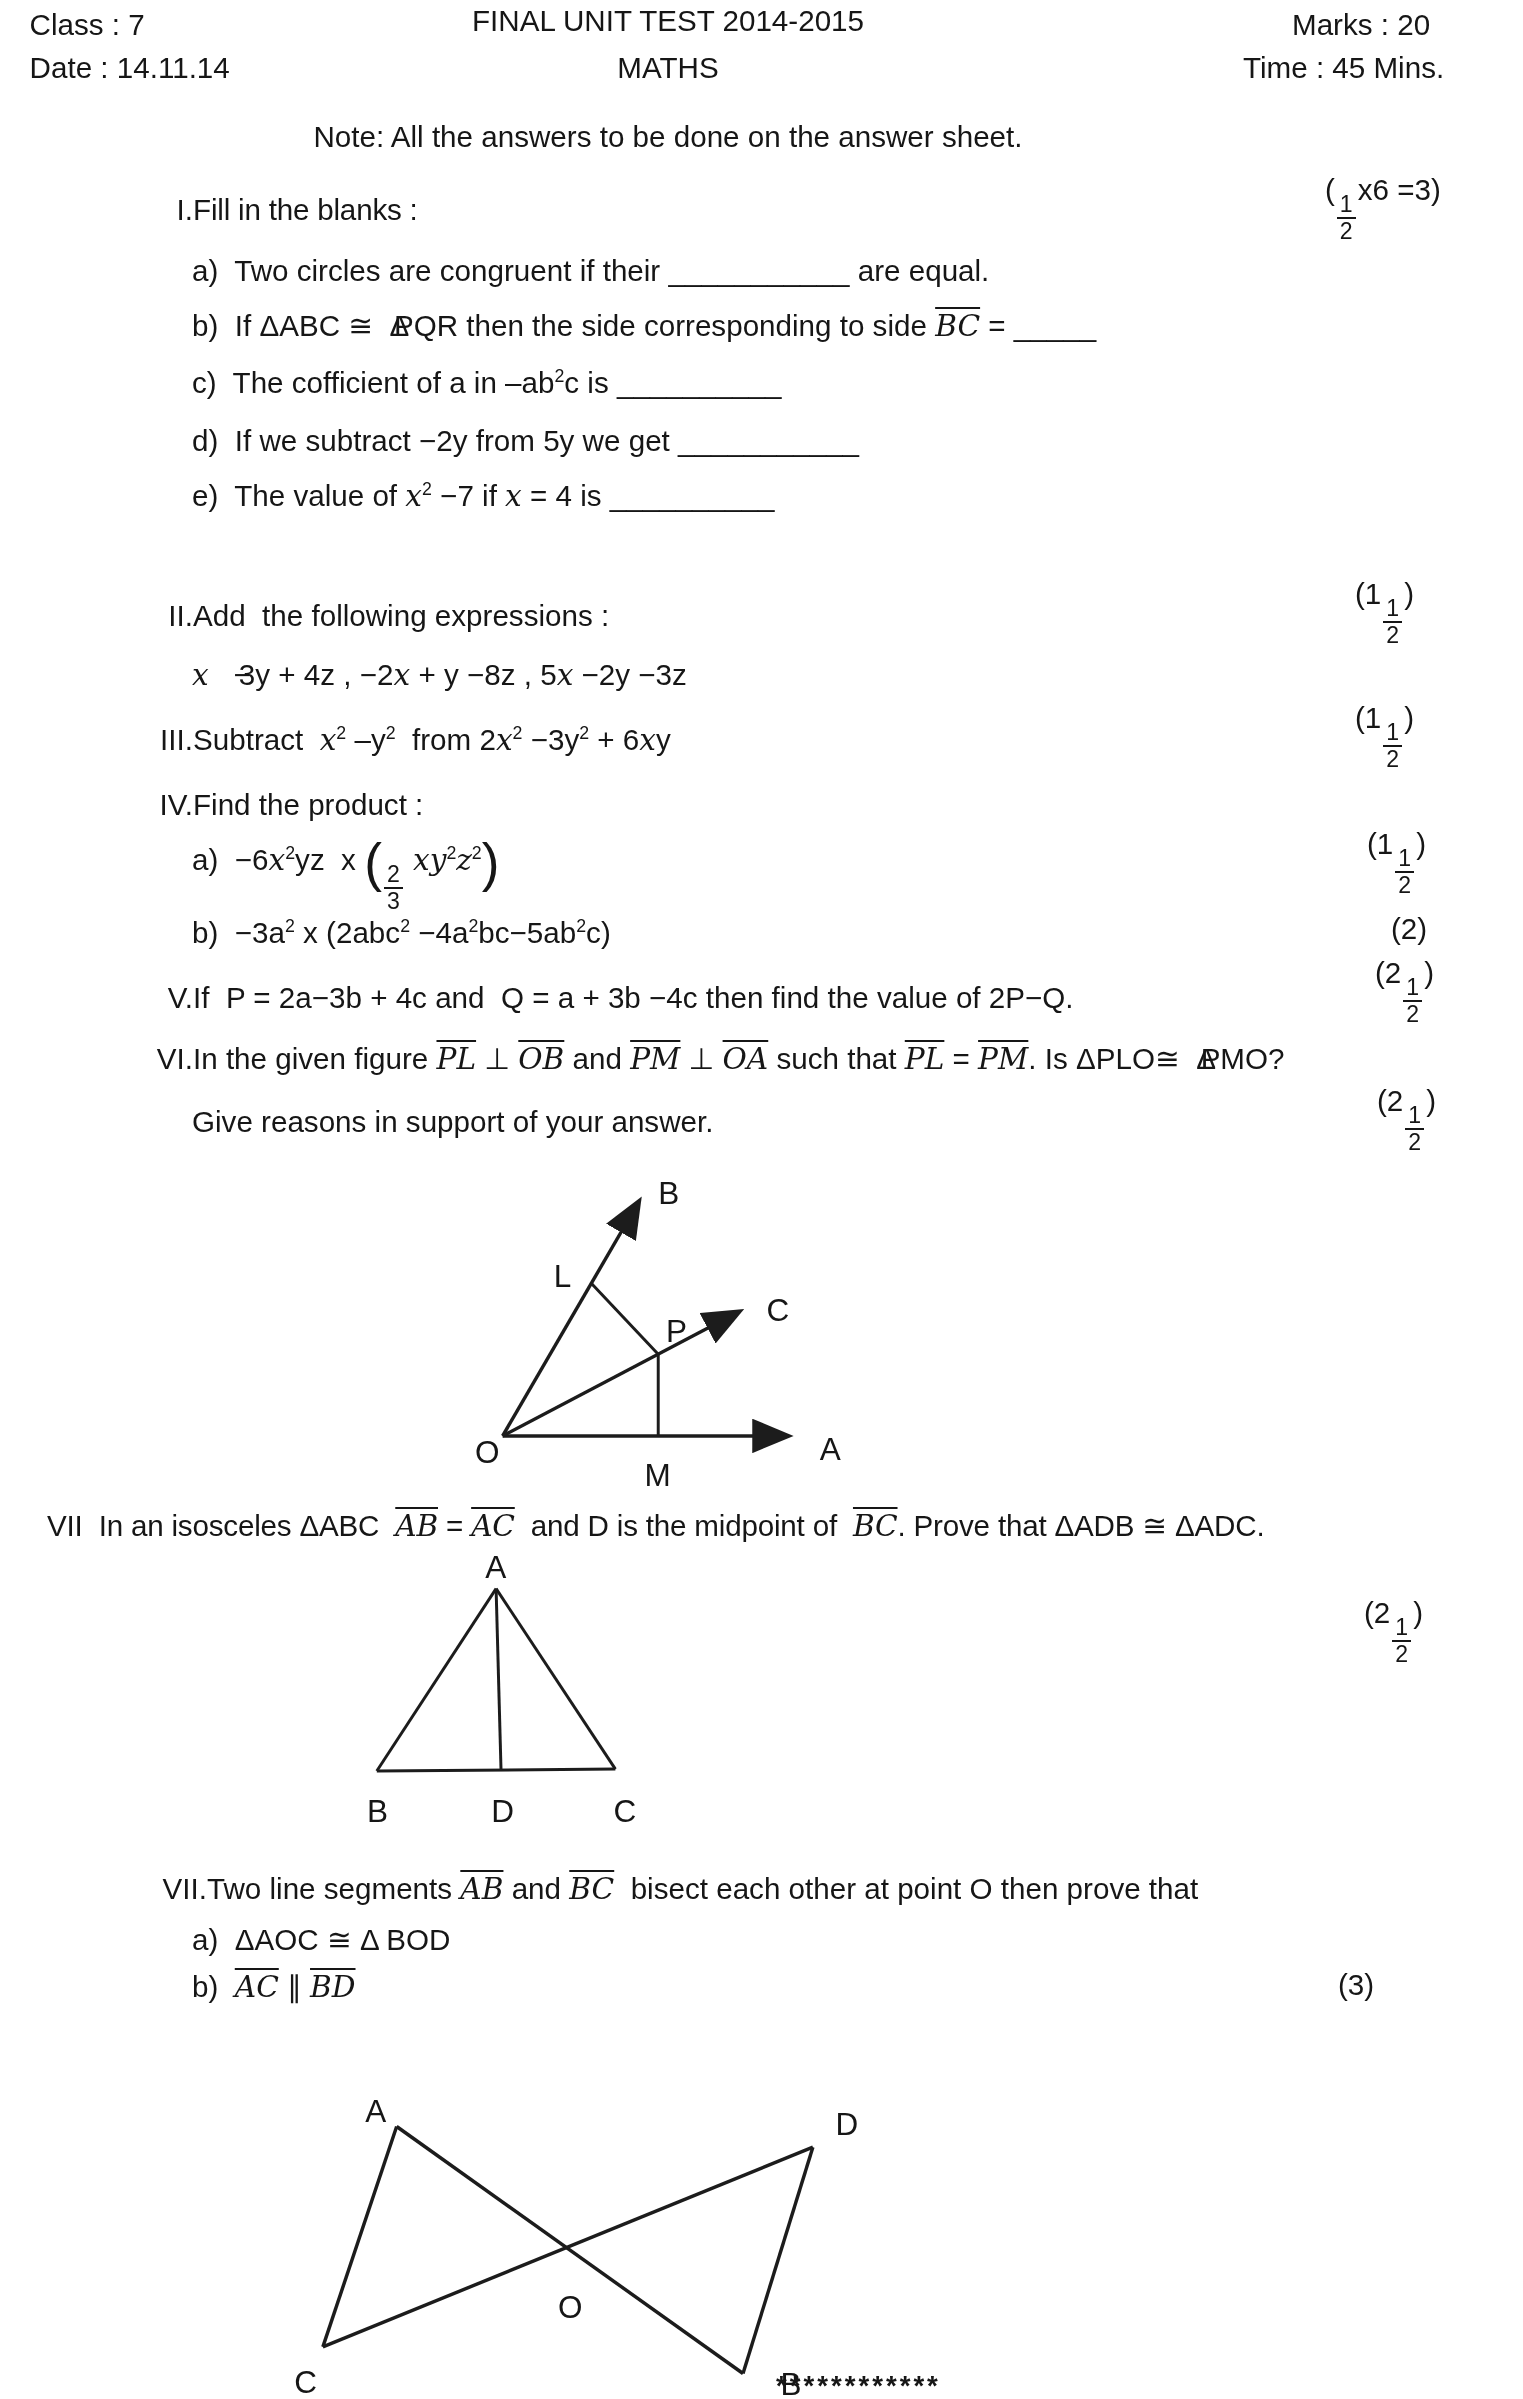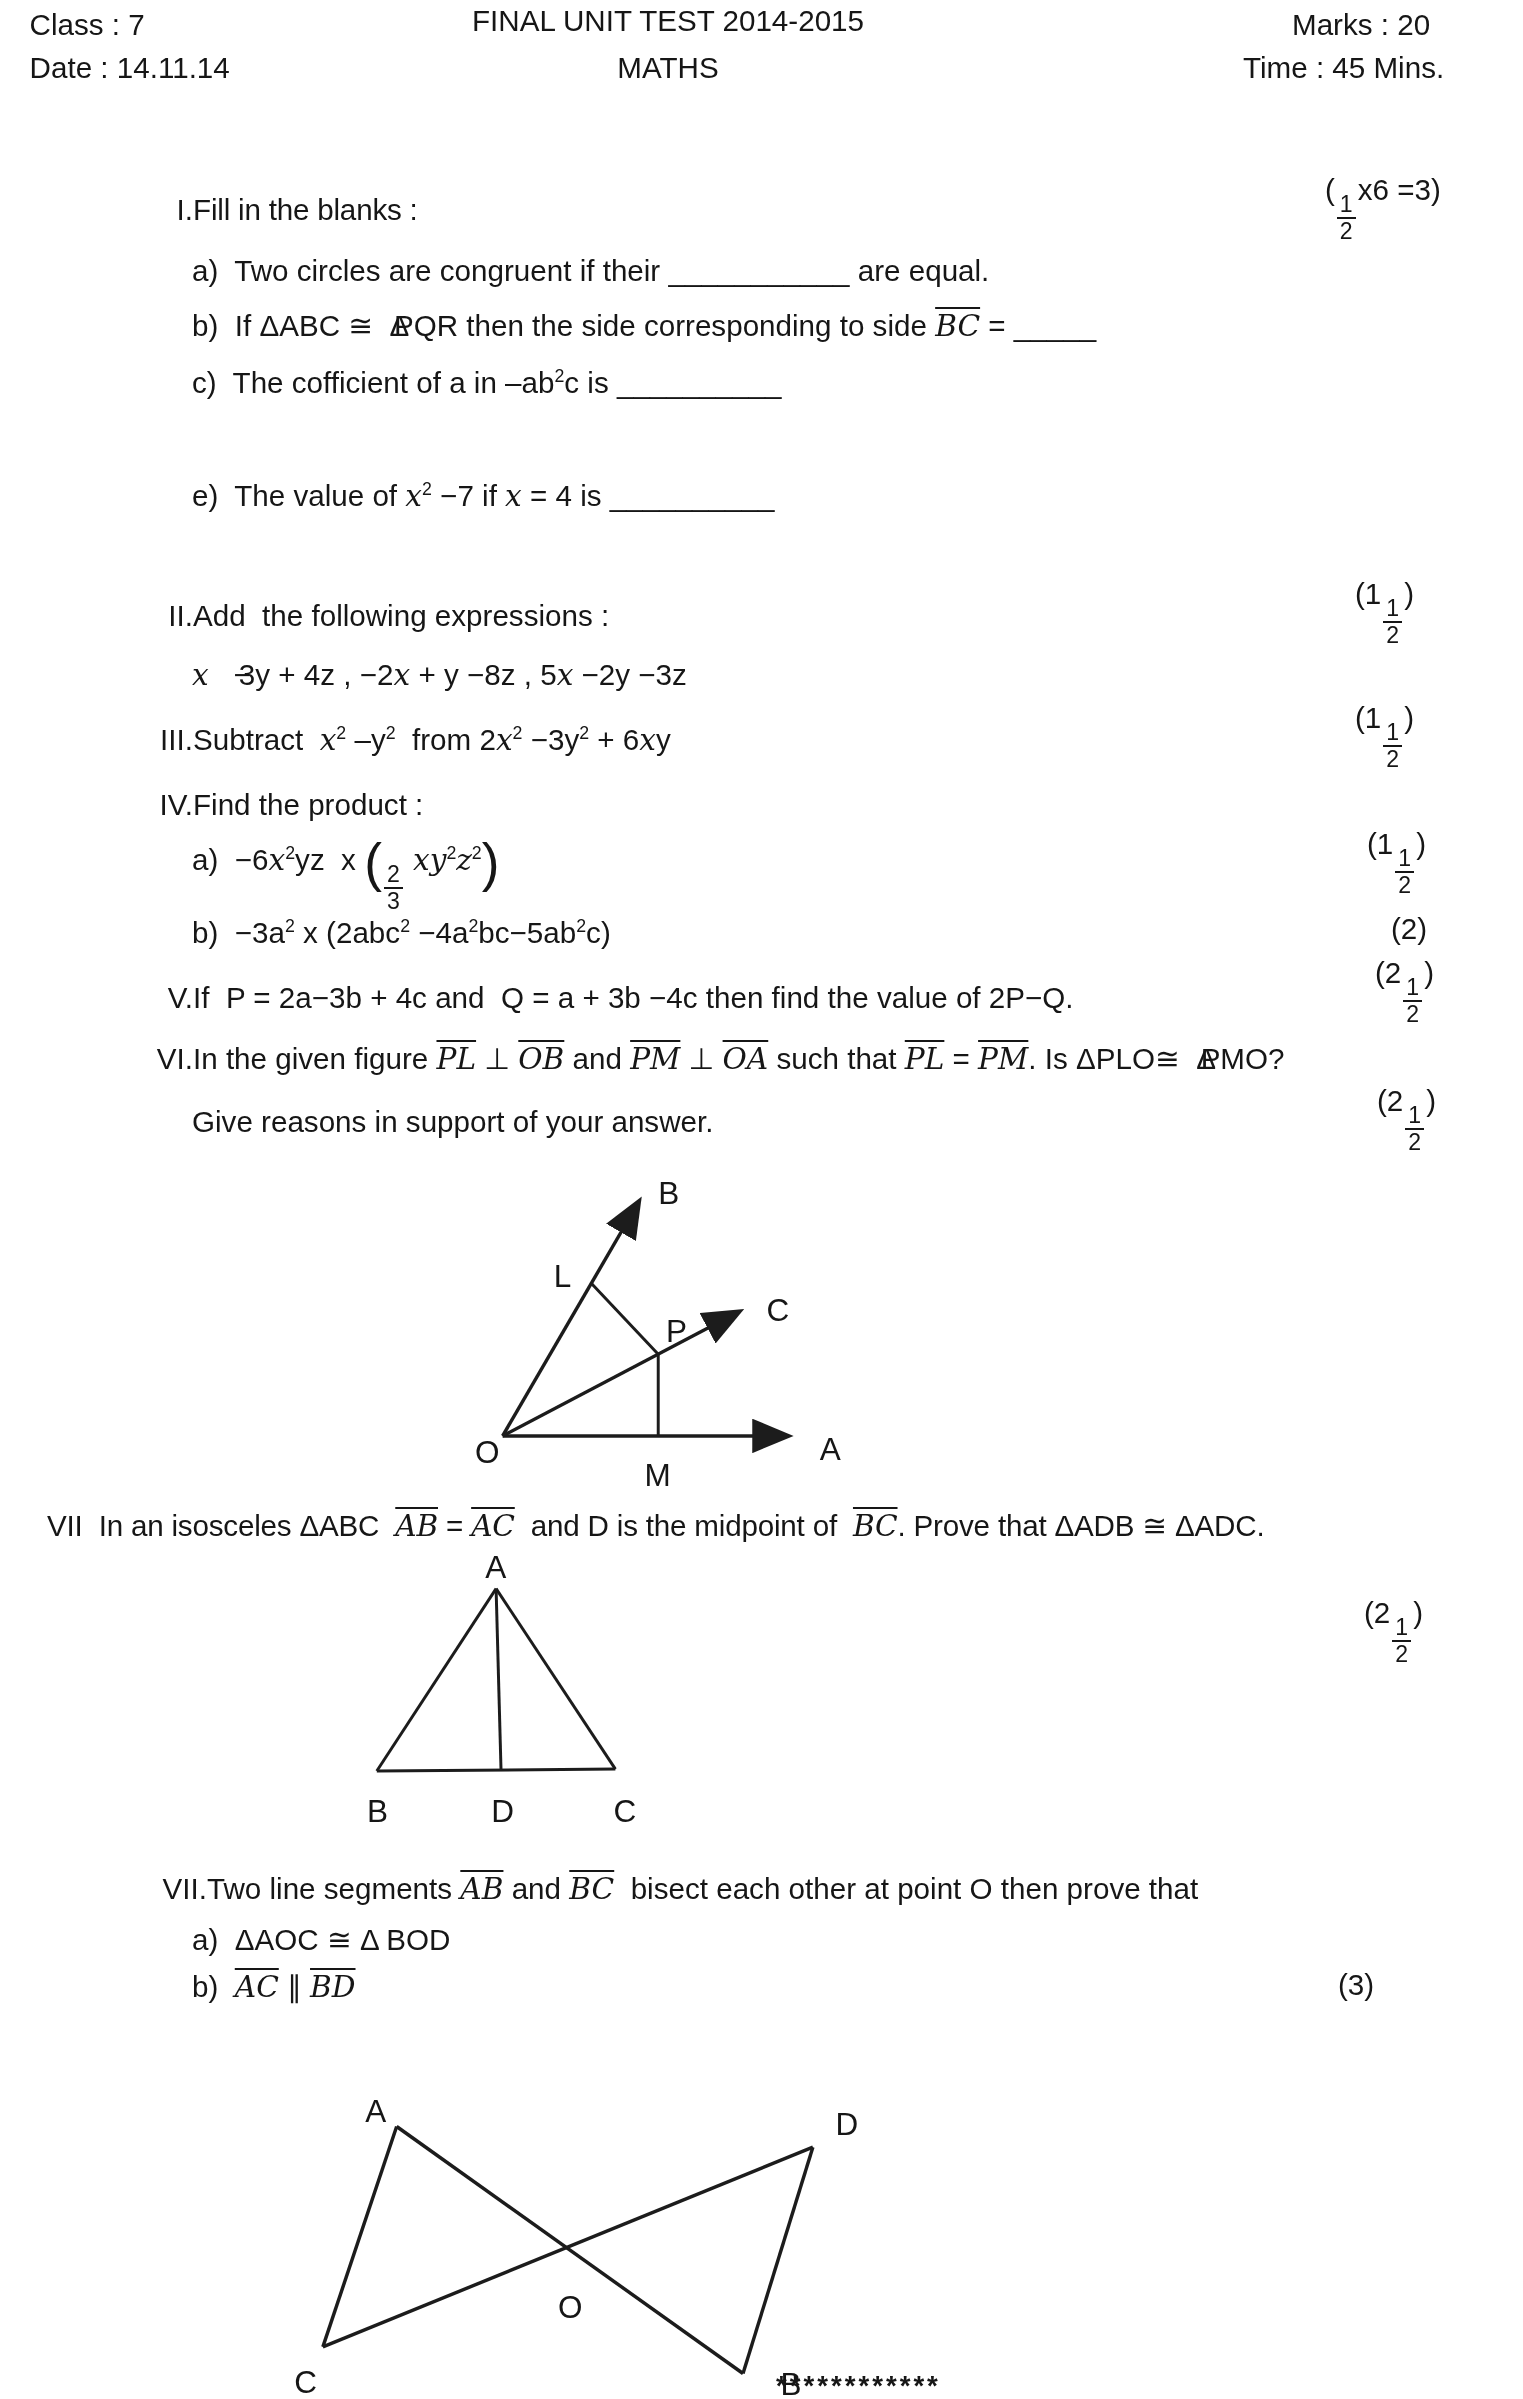--- a/index.html
+++ b/index.html
@@ -31,32 +31,34 @@
 <body>
 
 <div class="page">
 
   <div class="ln" style="left:29.6px;top:7.9px">Class : 7</div>
   <div class="ln ctr" style="top:3.9px">FINAL UNIT TEST  2014-2015</div>
   <div class="ln" style="left:1292px;top:7.9px">Marks : 20</div>
   <div class="ln" style="left:29.6px;top:51px">Date : 14.11.14</div>
   <div class="ln ctr" style="top:51px">MATHS</div>
   <div class="ln" style="left:1243px;top:51px">Time : 45 Mins.</div>
+  <div class="ln ctr" style="top:120px">Note: All the answers to be done on the answer sheet.</div>
 
   <div class="ln" style="left:94px;top:193px">
     <span class="rn">I.</span><span class="rt"><span>Fill in the blanks :</span></span>
   </div>
   <div class="ln" style="left:1325px;top:173px"><span>(</span><span class="frac">
         <span class="fn">1</span>
         <span class="fd">2</span>
       </span><span>x6 =3)</span></div>
 
   <div class="ln" style="left:192px;top:254px"><span>a)&nbsp; Two circles are congruent if their ___________ are equal.</span></div>
   <div class="ln" style="left:192px;top:309px"><span>b)&nbsp; If ΔABC ≅ &nbsp;</span><span class="olap">Δ</span><span>PQR then the side corresponding to side </span><span class="ov">BC</span><span> = _____</span></div>
   <div class="ln" style="left:192px;top:366px"><span>c)&nbsp; The cofficient of a in –ab</span><span class="sup">2</span><span>c is __________</span></div>
+  <div class="ln" style="left:192px;top:424px"><span>d)&nbsp; If we subtract −2y from 5y we get ___________</span></div>
   <div class="ln" style="left:192px;top:479px"><span>e)&nbsp; The value of </span><span class="m">x</span><span class="sup">2</span><span> −7 if </span><span class="m">x</span><span> = 4 is __________</span></div>
 
   <div class="ln" style="left:94px;top:599px">
     <span class="rn">II.</span><span><span>Add&nbsp; the following expressions :</span></span>
   </div>
   <div class="ln" style="left:1355px;top:577px"><span>(1</span><span class="frac">
         <span class="fn">1</span>
         <span class="fd">2</span>
       </span><span>)</span></div>
   <div class="ln" style="left:192px;top:658px"><span class="m">x</span><span>&nbsp;&nbsp;&nbsp;</span><span class="olap2">−</span><span>3y + 4z , −2</span><span class="m">x</span><span> + y −8z , 5</span><span class="m">x</span><span> −2y −3z</span></div>

